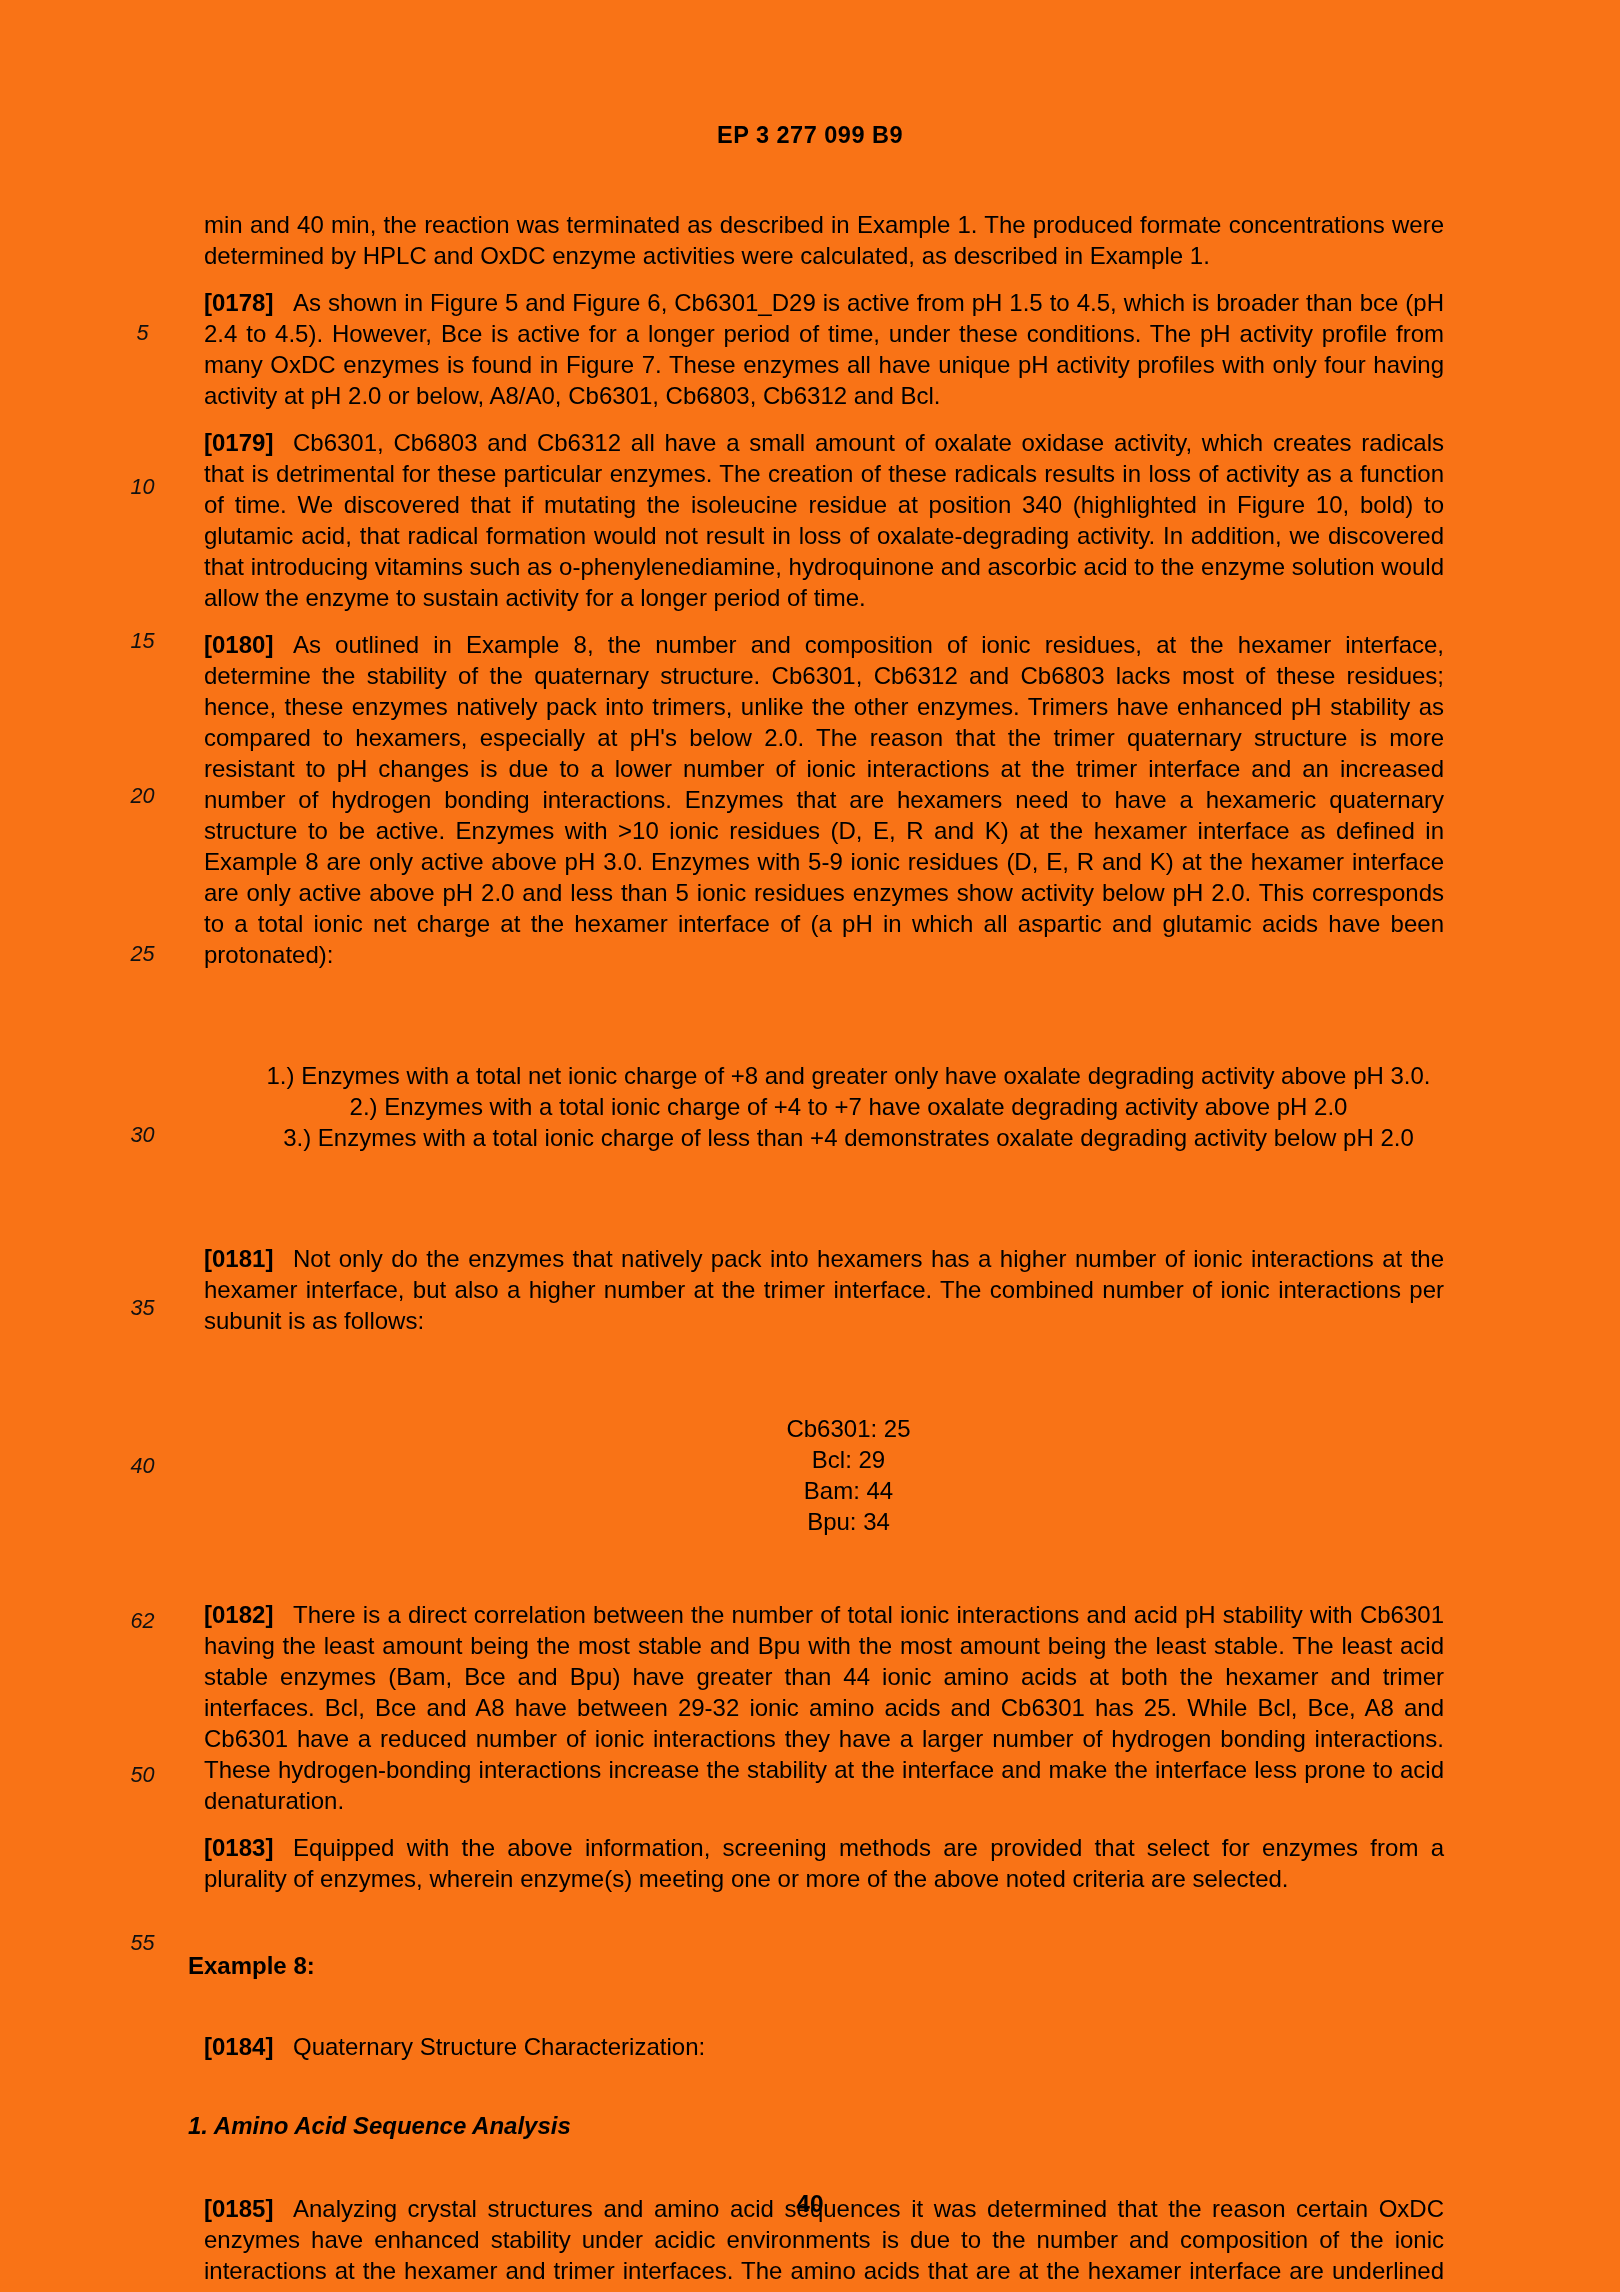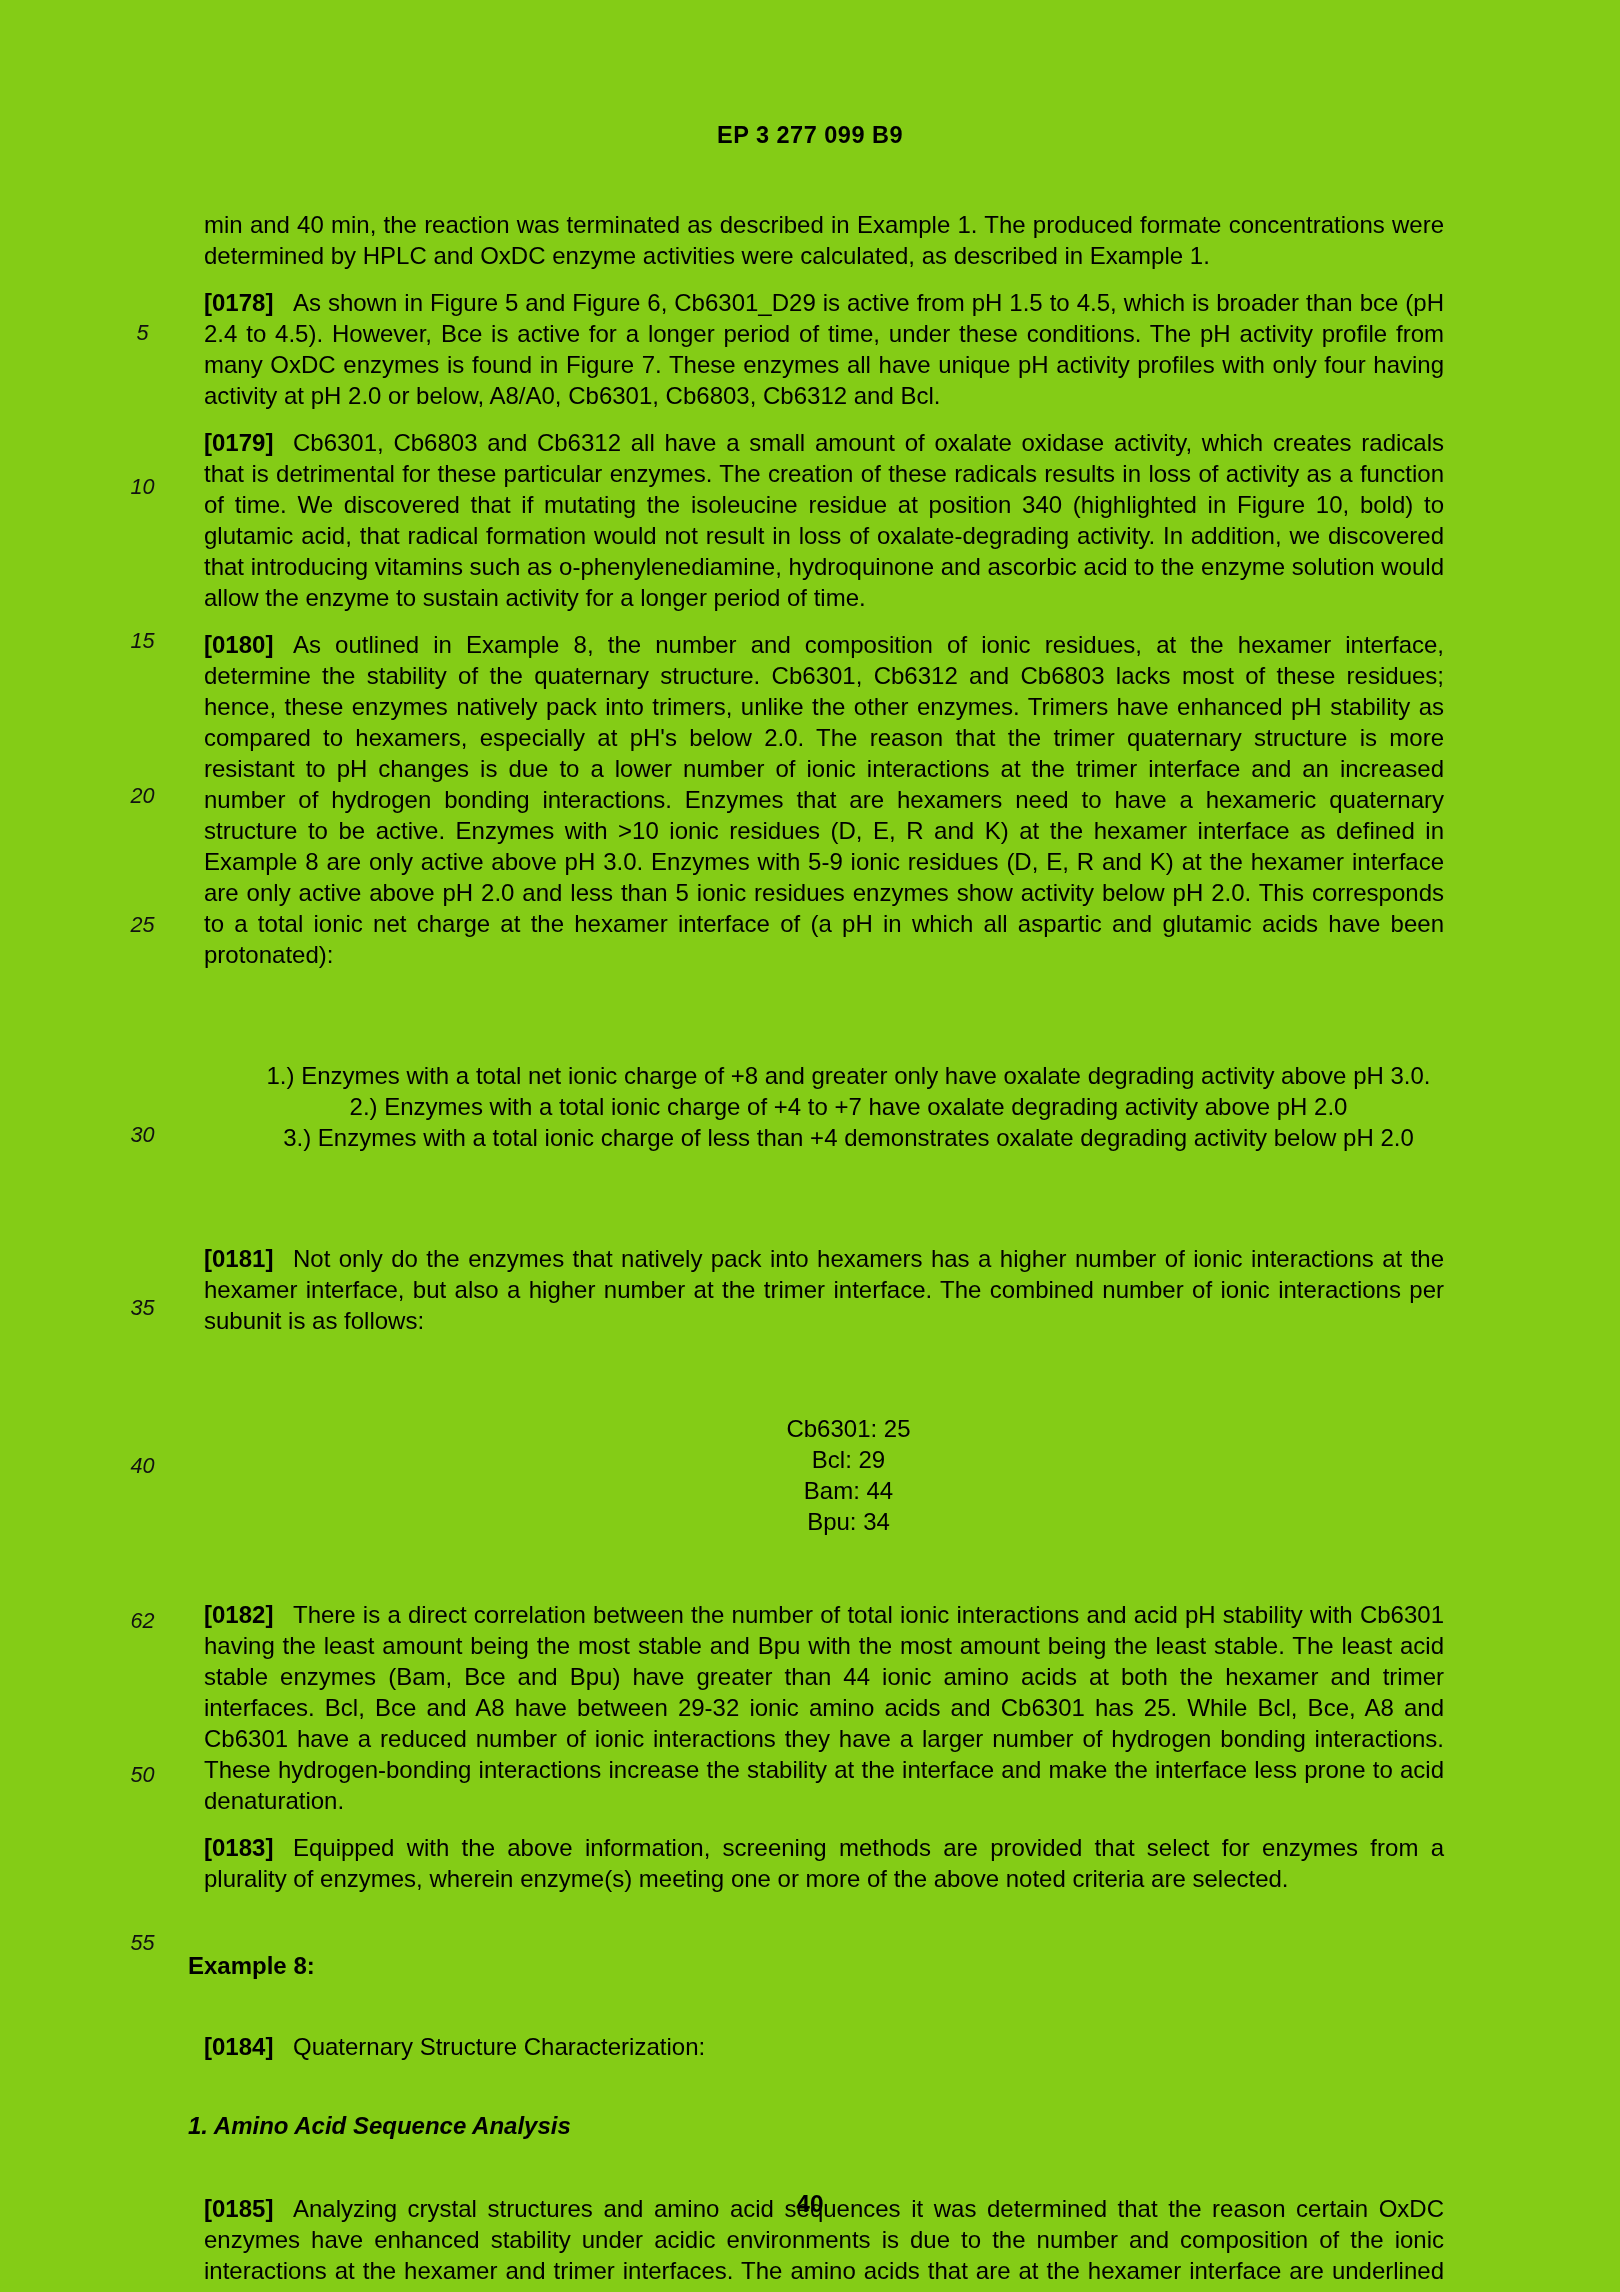--- a/index.html
+++ b/index.html
@@ -4,21 +4,21 @@
 <style>
   html, body {
     margin: 0;
     padding: 0;
     background: #e8e8e8;
   }
   #page {
     position: relative;
     width: 1620px;
     height: 2293px;
-    background: #84cc16;
+    background: #f97316;
     font-family: "Liberation Sans", "DejaVu Sans", sans-serif;
     color: #000000;
     overflow: hidden;
   }
   
   .doc-header {
     position: absolute;
     top: 122px;
     left: 0;
     width: 1620px;
@@ -97,21 +97,21 @@
 <body>
 
 <div id="page">
 
   <div class="doc-header">EP 3 277 099 B9</div>
 
   <div class="margin-num" style="top:317px;">5</div>
   <div class="margin-num" style="top:471px;">10</div>
   <div class="margin-num" style="top:625px;">15</div>
   <div class="margin-num" style="top:780px;">20</div>
-  <div class="margin-num" style="top:909px;">25</div>
+  <div class="margin-num" style="top:938px;">25</div>
   <div class="margin-num" style="top:1119px;">30</div>
   <div class="margin-num" style="top:1292px;">35</div>
   <div class="margin-num" style="top:1450px;">40</div>
   <div class="margin-num" style="top:1605px;">62</div>
   <div class="margin-num" style="top:1759px;">50</div>
   <div class="margin-num" style="top:1927px;">55</div>
 
   <div class="body-col">
 
     <p class="para">min and 40 min, the reaction was terminated as described in Example 1. The produced formate concentrations were determined by HPLC and OxDC enzyme activities were calculated, as described in Example 1.</p>

